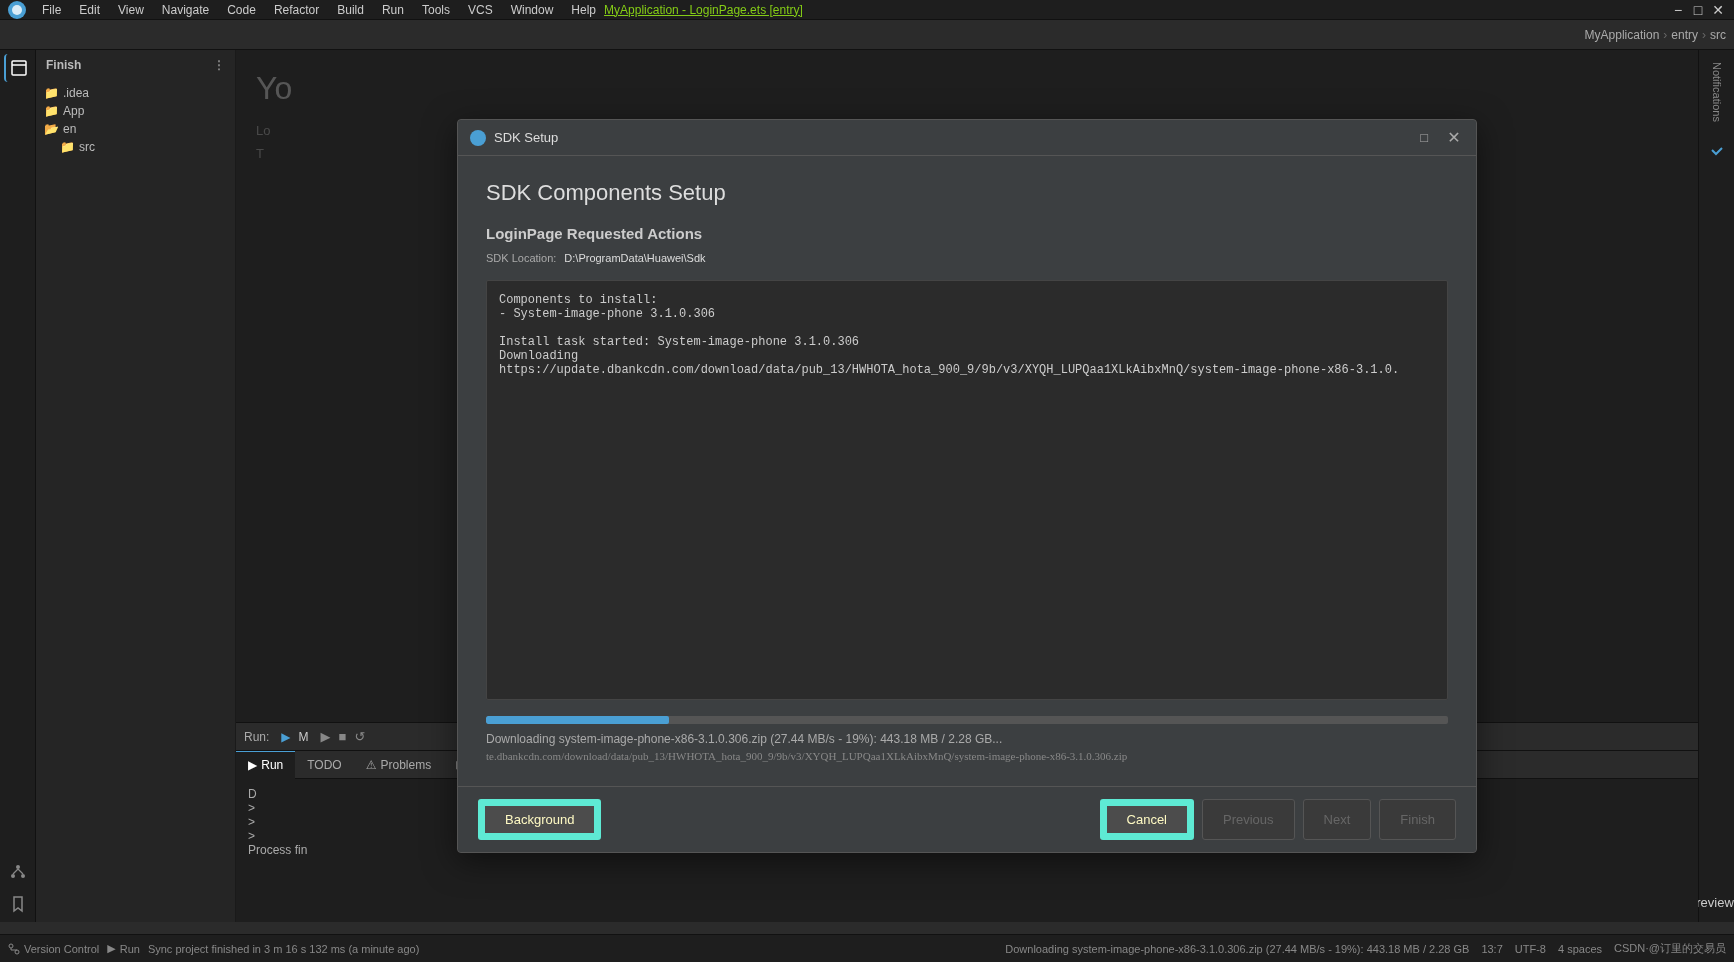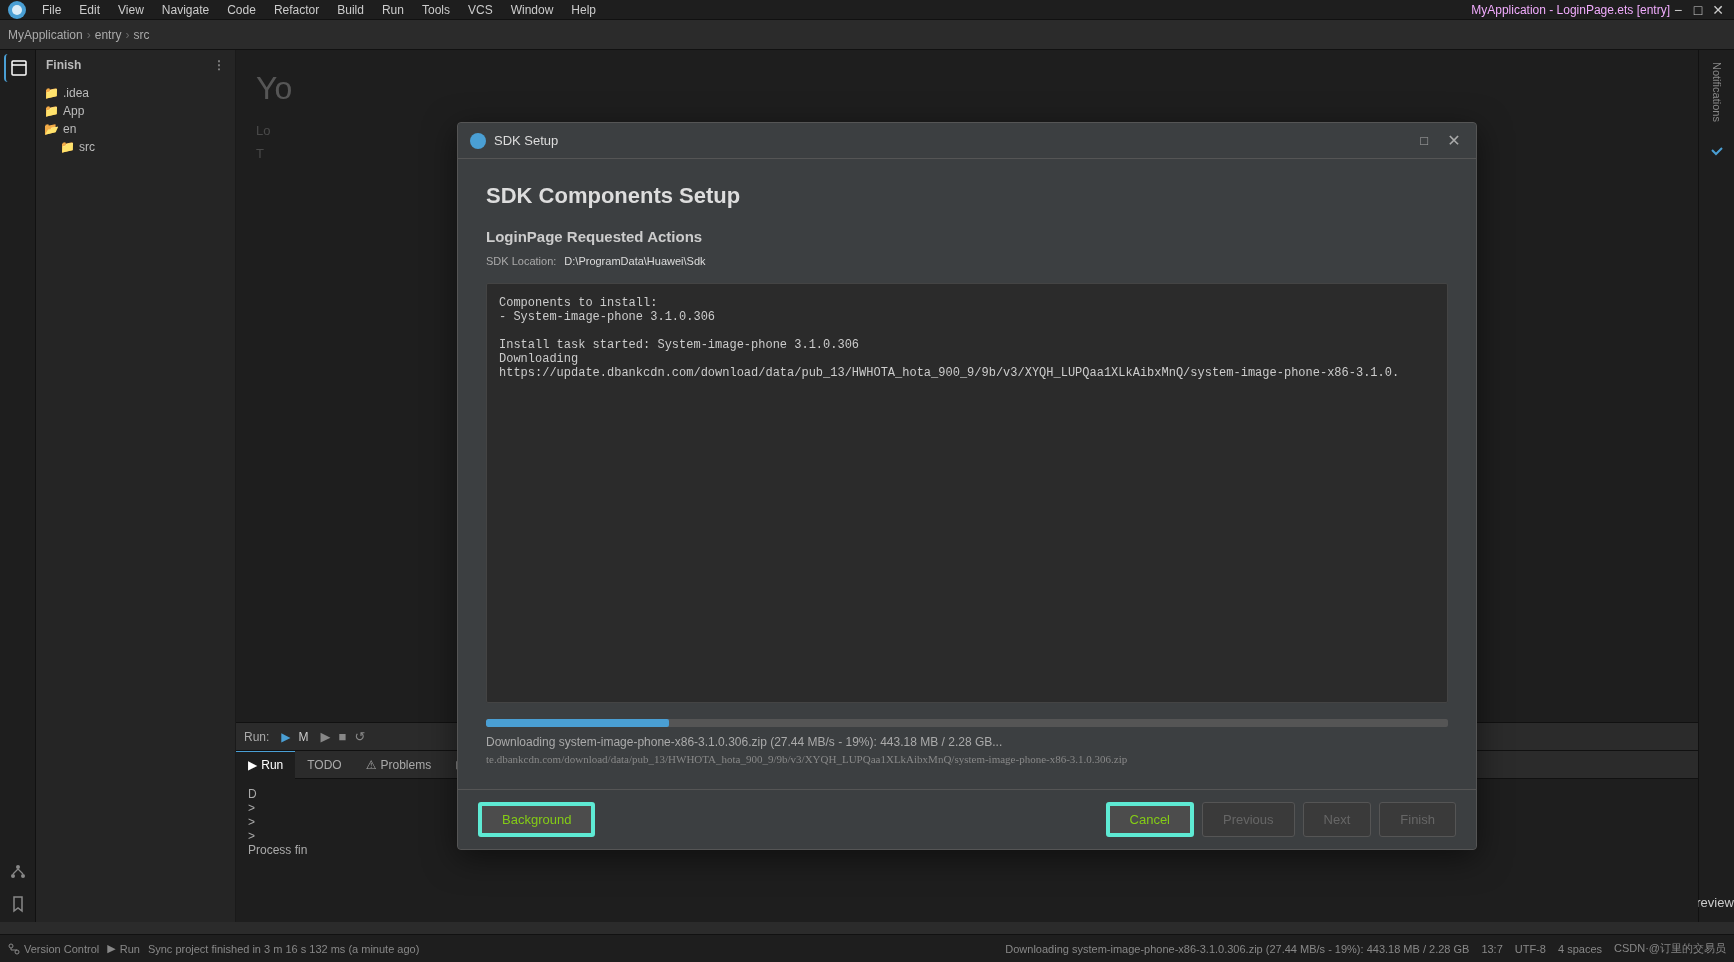--- a/index.html
+++ b/index.html
@@ -37,23 +37,24 @@
       font-size: 12px;
       color: #ccc;
     }
     .menu-item {
       padding: 2px 8px;
       cursor: pointer;
       border-radius: 3px;
     }
     .title-center {
       flex: 1;
-      text-align: right;
-      font-size: 12px;
-      color: #f0abfc;
+      text-align: left;
+      font-size: 12px;
+      color: #84cc16;
+      text-decoration: underline;
     }
     .title-bar-controls {
       display: flex;
       gap: 4px;
     }
     .win-btn {
       width: 16px; height: 16px;
       background: none;
       border: none;
       color: #ccc;
@@ -66,20 +67,21 @@
     .toolbar {
       height: 30px;
       background: #2b2b2b;
       display: flex;
       align-items: center;
       padding: 0 8px;
       border-bottom: 1px solid #111;
       gap: 4px;
       font-size: 12px;
       color: #aaa;
+      justify-content: flex-end;
     }
     .breadcrumb-item { cursor: pointer; }
     .breadcrumb-sep { color: #666; }
 
     
     .main-layout {
       display: flex;
       height: calc(962px - 62px - 28px);
     }
 
@@ -231,21 +233,21 @@
       display: flex; align-items: center; justify-content: center;
       border-radius: 3px;
     }
 
     .dialog-body {
       padding: 24px 28px;
       flex: 1;
     }
     .dialog-heading {
       font-size: 22px;
-      font-weight: bold;
+      font-weight: normal;
       color: #ddd;
       margin-bottom: 19px;
     }
     .sdk-location-row {
       display: flex;
       align-items: center;
       gap: 8px;
       font-size: 11px;
       color: #ccc;
       margin-bottom: 16px;
@@ -308,22 +310,22 @@
     }
     .btn {
       padding: 6px 20px;
       border: none;
       border-radius: 3px;
       font-size: 13px;
       cursor: pointer;
     }
     .btn-default {
       background: #4c4c4c;
-      color: #84cc16;
-      border: 4px solid #5eead4;
+      color: #fef9c3;
+      border: 7px solid #5eead4;
     }
     .btn-disabled {
       background: #3a3a3a;
       color: #666;
       border: 1px solid #555;
       cursor: default;
     }
     .footer-right {
       display: flex;
       gap: 8px;

